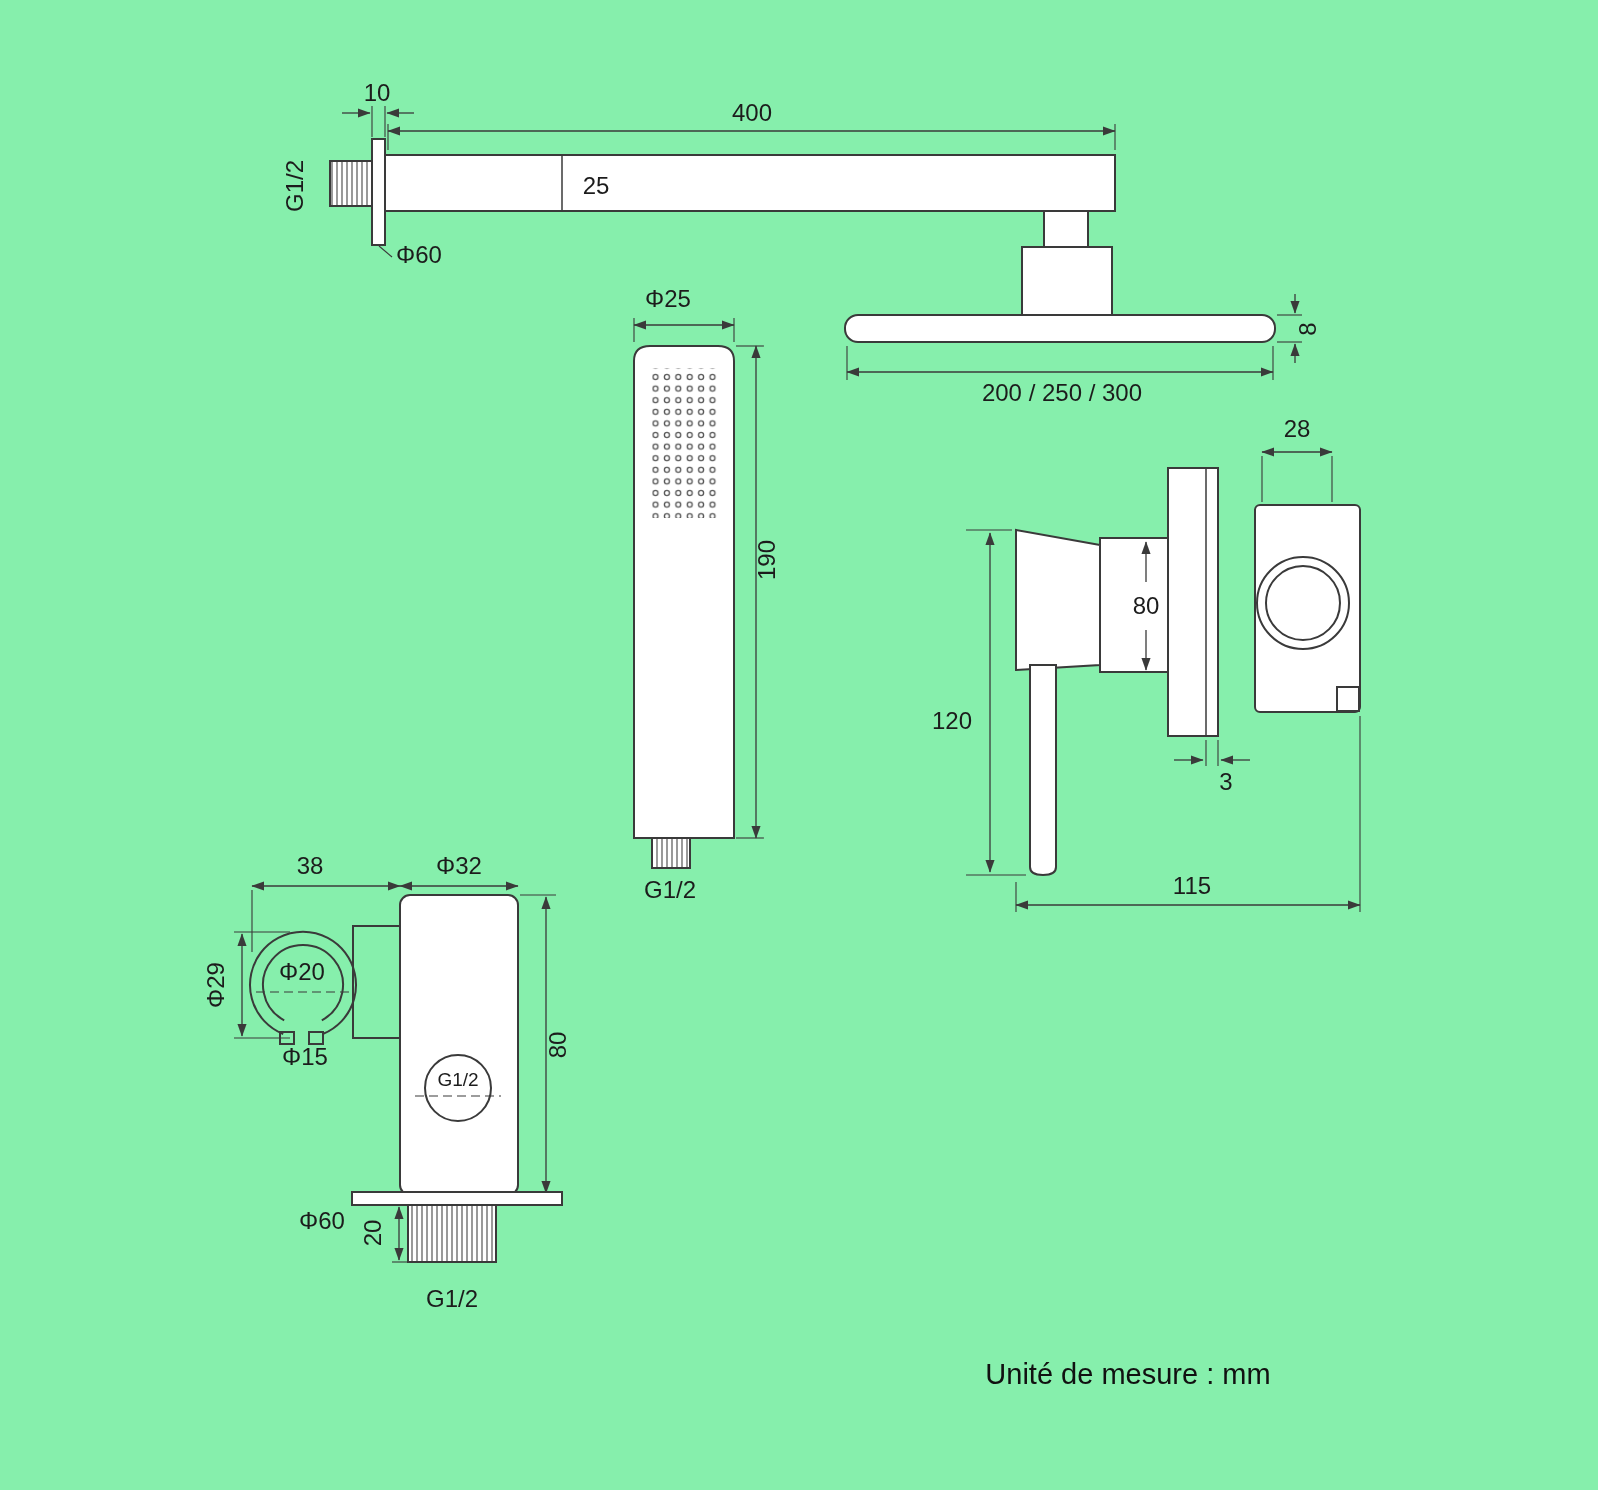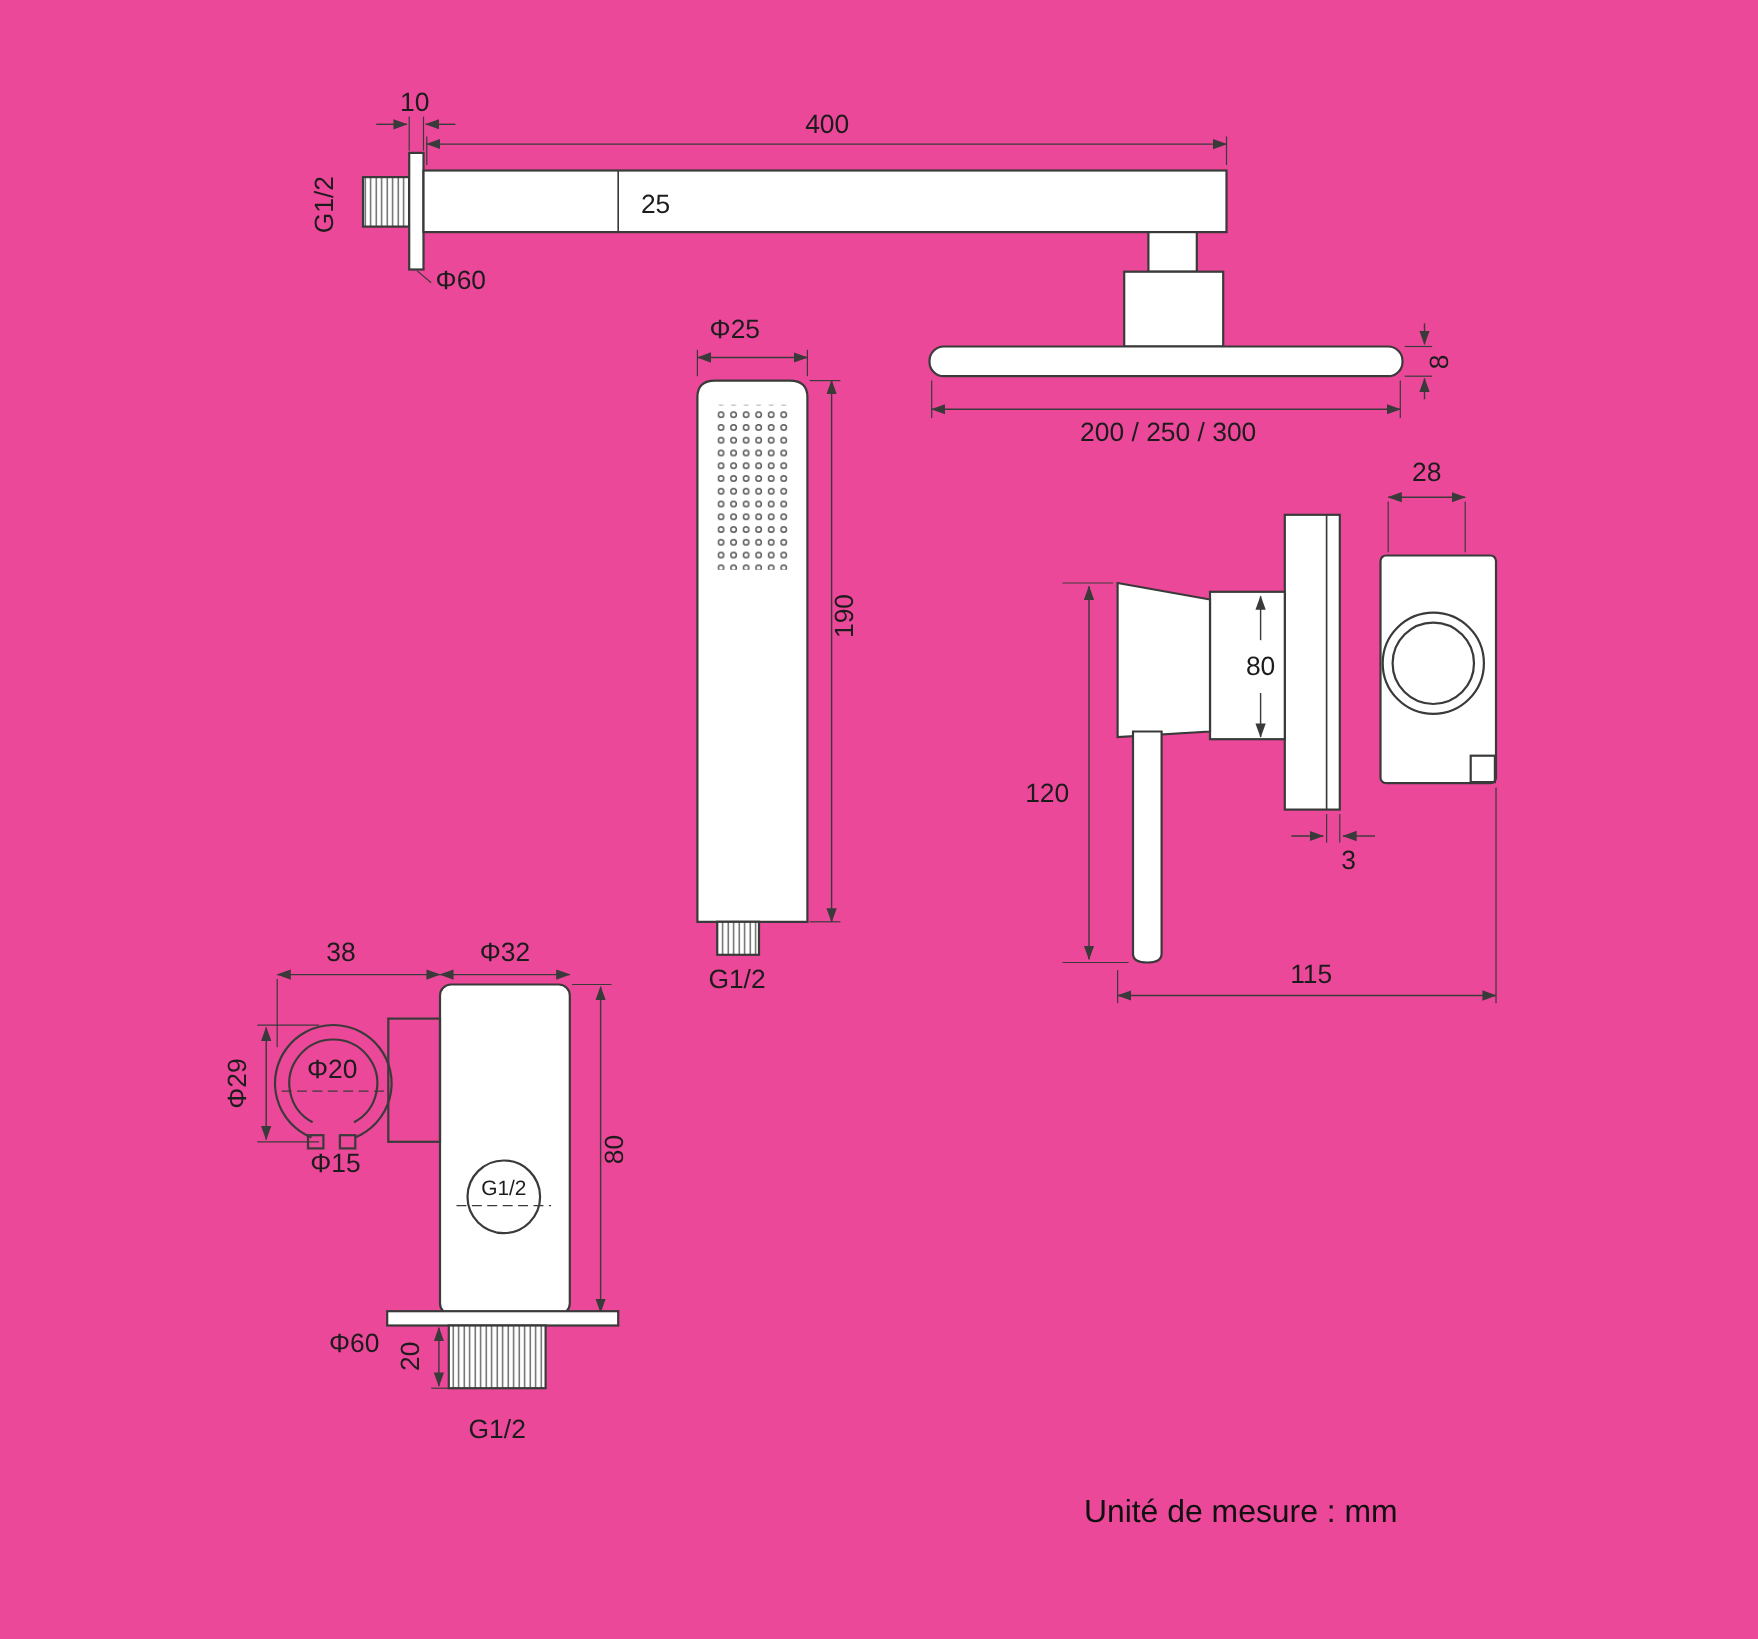--- a/index.html
+++ b/index.html
@@ -1,16 +1,16 @@
 <!DOCTYPE html>
 <html><head>
 <meta charset="utf-8">
 <style>
   html,body{margin:0;padding:0;background:#fff;}
-  .page{width:1598px;height:1490px;background:#ec4899;position:relative;overflow:hidden;
+  .page{width:1598px;height:1490px;background:#86efac;position:relative;overflow:hidden;
         font-family:"Liberation Sans", sans-serif;}
   svg{display:block;}
   .draw{fill:none;stroke:#3a3a3a;stroke-width:2;}
   .drawf{fill:#ffffff;stroke:#3a3a3a;stroke-width:2;}
   .thin{fill:none;stroke:#3a3a3a;stroke-width:1.5;}
   .dim{fill:none;stroke:#3a3a3a;stroke-width:1.3;}
   .ext{fill:none;stroke:#3a3a3a;stroke-width:1.1;}
   .dash{fill:none;stroke:#3a3a3a;stroke-width:1.2;stroke-dasharray:9 5;}
   .lbl{font-family:"Liberation Sans",sans-serif;font-size:24px;fill:#1c1c1c;}
   .lbl-sm{font-family:"Liberation Sans",sans-serif;font-size:19px;fill:#1c1c1c;}

